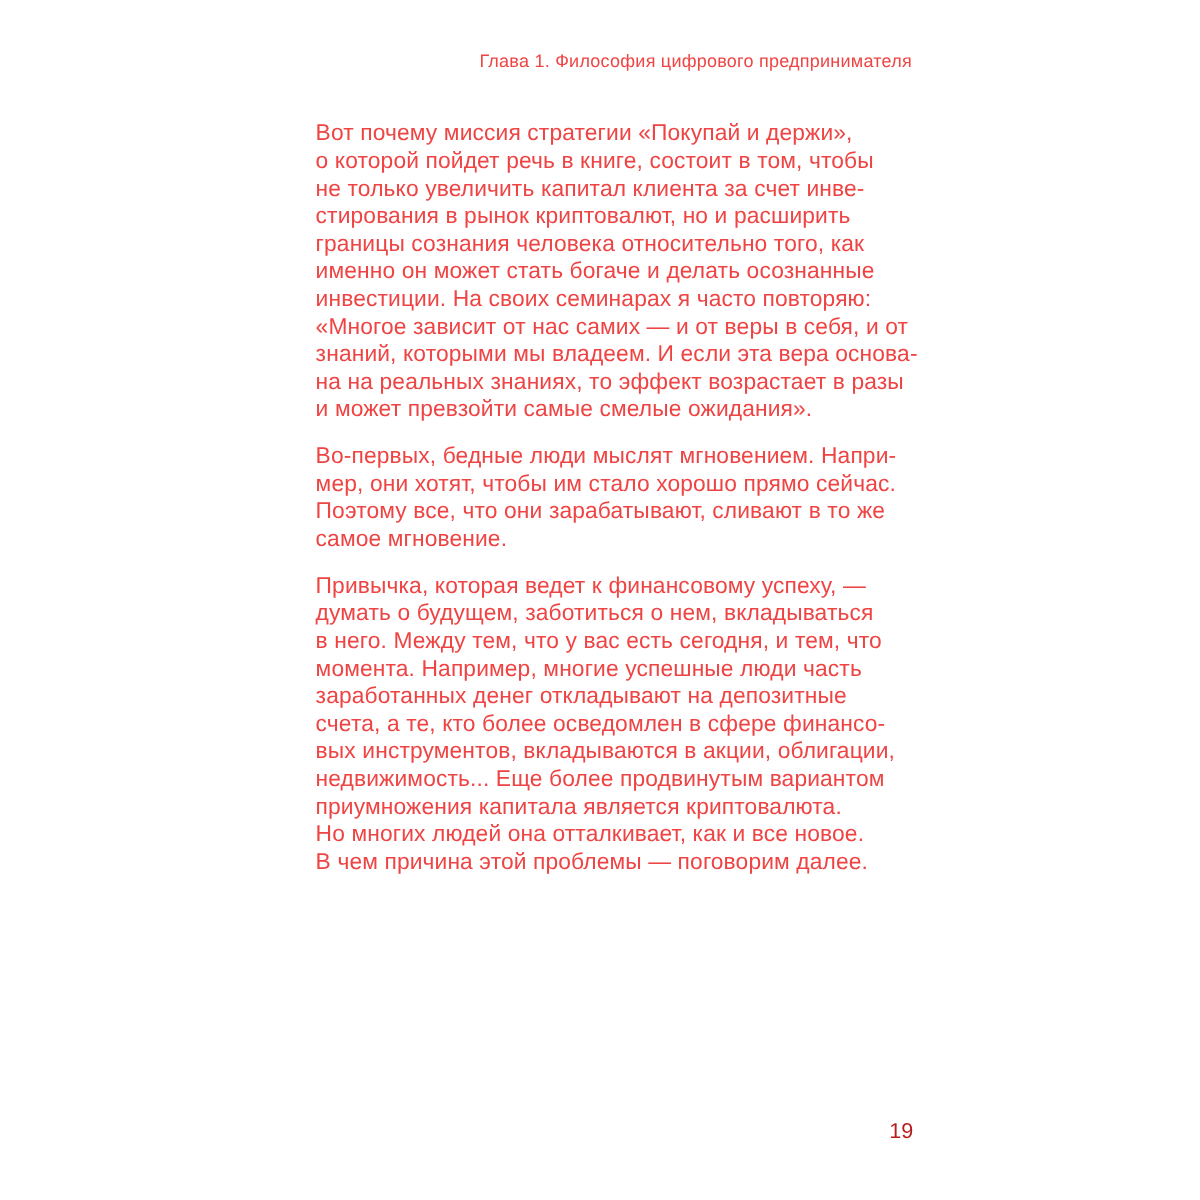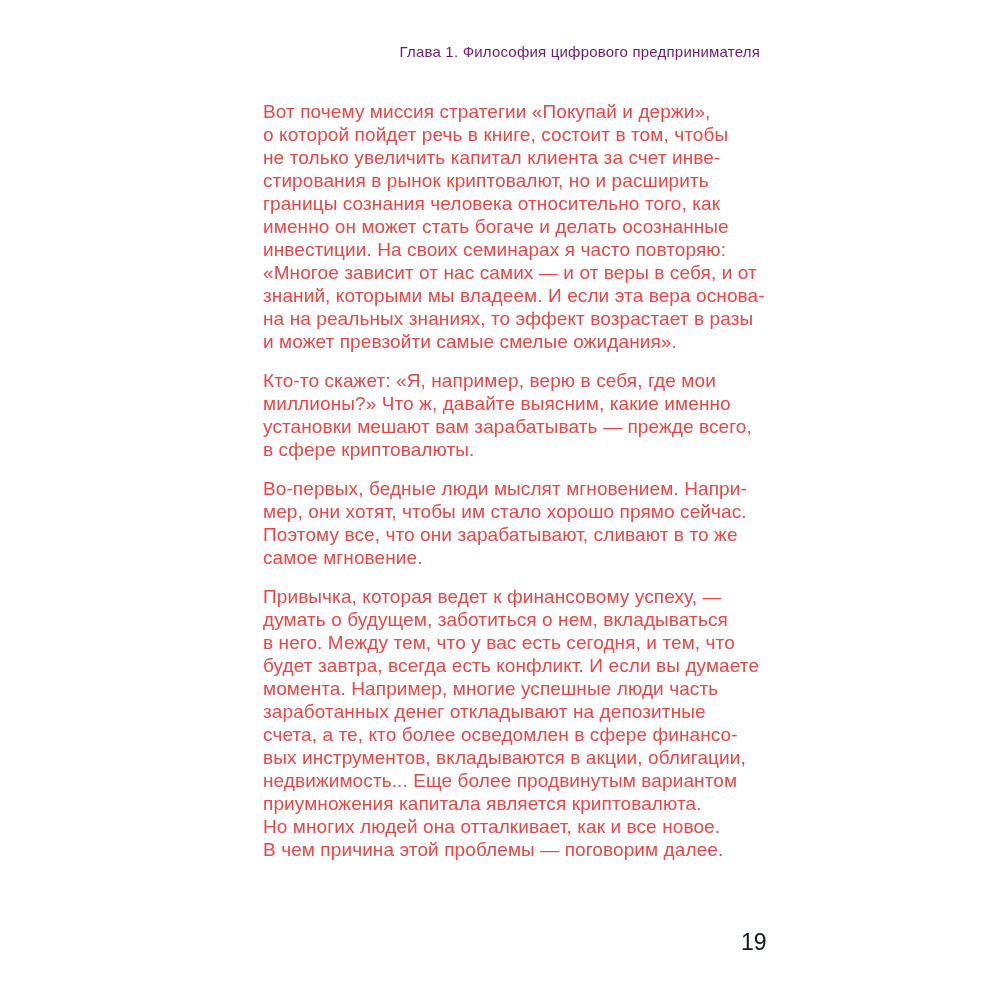--- a/index.html
+++ b/index.html
@@ -14,21 +14,21 @@
     background: #ffffff;
     font-family: "Liberation Sans", "DejaVu Sans", sans-serif;
     overflow: hidden;
   }
   .running-head {
     position: absolute;
     top: 44px;
     right: 240px;
     font-size: 15px;
     line-height: 16px;
-    color: #701a75;
+    color: #ef4444;
     letter-spacing: 0.2px;
     white-space: nowrap;
   }
   .text-block {
     position: absolute;
     top: 100px;
     left: 263px;
     width: 480px;
     color: #ef4444;
     font-size: 19px;
@@ -41,23 +41,23 @@
   .paragraph:last-child {
     margin-bottom: 0;
   }
   .line {
     white-space: nowrap;
   }
   .page-number {
     position: absolute;
     top: 933px;
     left: 741px;
-    font-size: 23px;
+    font-size: 18px;
     line-height: 18px;
-    color: #0f172a;
+    color: #b91c1c;
   }
 </style>
 </head>
 <body>
 
 <div class="page">
   <div class="running-head">Глава 1. Философия цифрового предпринимателя</div>
 
   <div class="text-block" id="text-block">
       <div class="paragraph">
@@ -67,36 +67,29 @@
         <div class="line">стирования в рынок криптовалют, но и расширить</div>
         <div class="line">границы сознания человека относительно того, как</div>
         <div class="line">именно он может стать богаче и делать осознанные</div>
         <div class="line">инвестиции. На своих семинарах я часто повторяю:</div>
         <div class="line">«Многое зависит от нас самих — и от веры в себя, и от</div>
         <div class="line">знаний, которыми мы владеем. И если эта вера основа-</div>
         <div class="line">на на реальных знаниях, то эффект возрастает в разы</div>
         <div class="line">и может превзойти самые смелые ожидания».</div>
       </div>
       <div class="paragraph">
-        <div class="line">Кто-то скажет: «Я, например, верю в себя, где мои</div>
-        <div class="line">миллионы?» Что ж, давайте выясним, какие именно</div>
-        <div class="line">установки мешают вам зарабатывать — прежде всего,</div>
-        <div class="line">в сфере криптовалюты.</div>
-      </div>
-      <div class="paragraph">
         <div class="line">Во-первых, бедные люди мыслят мгновением. Напри-</div>
         <div class="line">мер, они хотят, чтобы им стало хорошо прямо сейчас.</div>
         <div class="line">Поэтому все, что они зарабатывают, сливают в то же</div>
         <div class="line">самое мгновение.</div>
       </div>
       <div class="paragraph">
         <div class="line">Привычка, которая ведет к финансовому успеху, —</div>
         <div class="line">думать о будущем, заботиться о нем, вкладываться</div>
         <div class="line">в него. Между тем, что у вас есть сегодня, и тем, что</div>
-        <div class="line">будет завтра, всегда есть конфликт. И если вы думаете</div>
         <div class="line">момента. Например, многие успешные люди часть</div>
         <div class="line">заработанных денег откладывают на депозитные</div>
         <div class="line">счета, а те, кто более осведомлен в сфере финансо-</div>
         <div class="line">вых инструментов, вкладываются в акции, облигации,</div>
         <div class="line">недвижимость... Еще более продвинутым вариантом</div>
         <div class="line">приумножения капитала является криптовалюта.</div>
         <div class="line">Но многих людей она отталкивает, как и все новое.</div>
         <div class="line">В чем причина этой проблемы — поговорим далее.</div>
       </div>
     </div>

